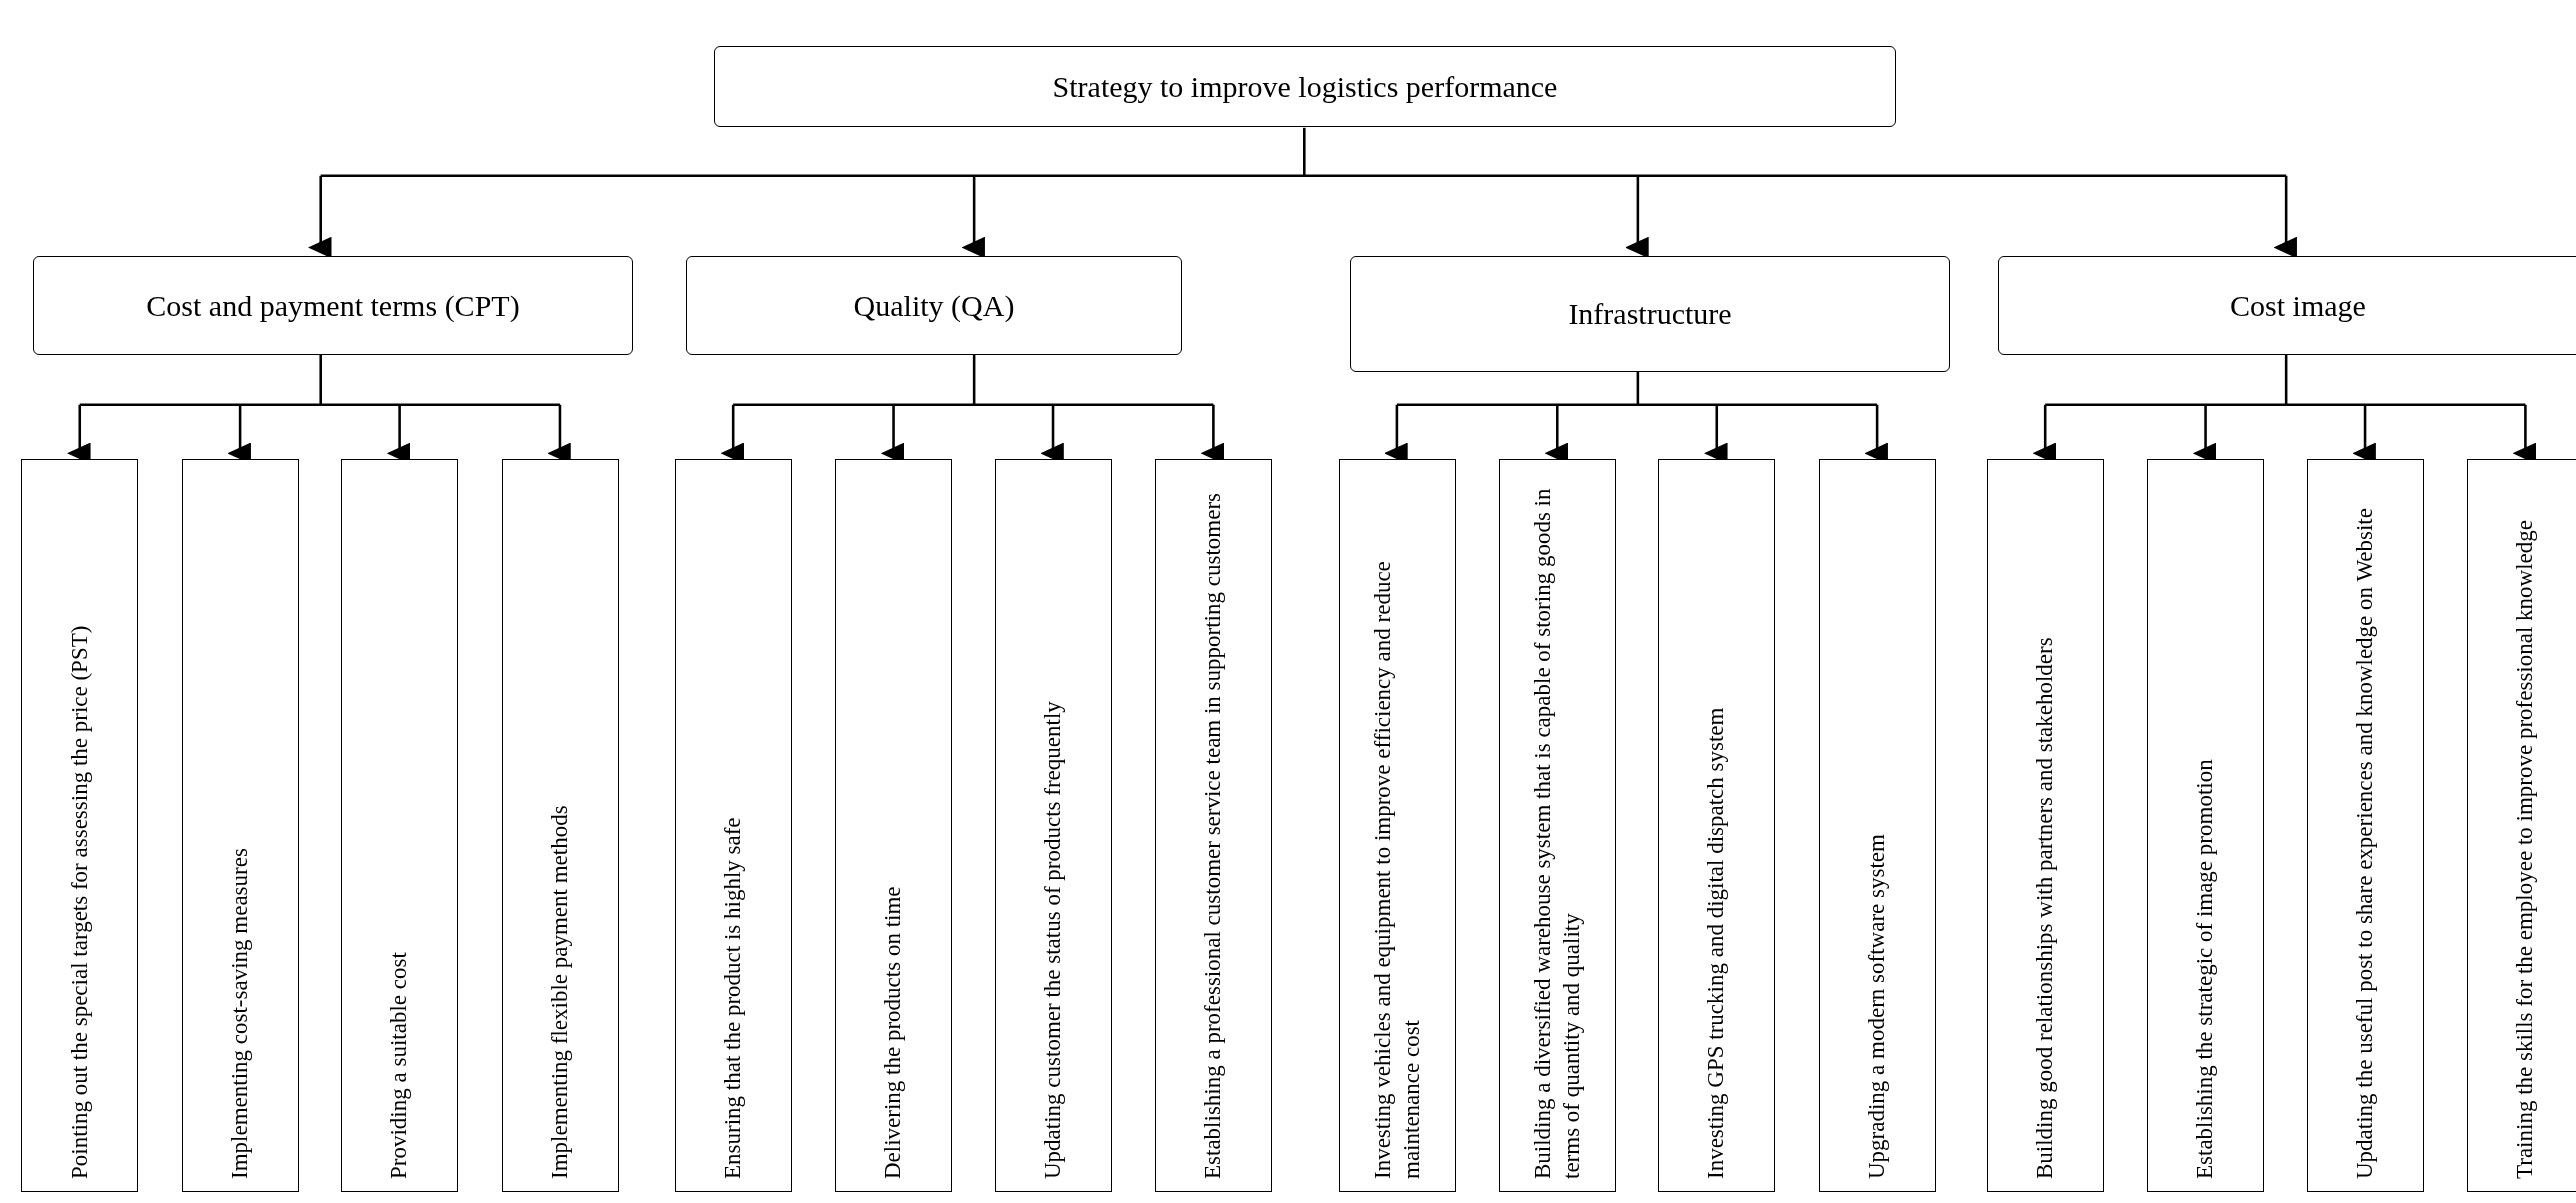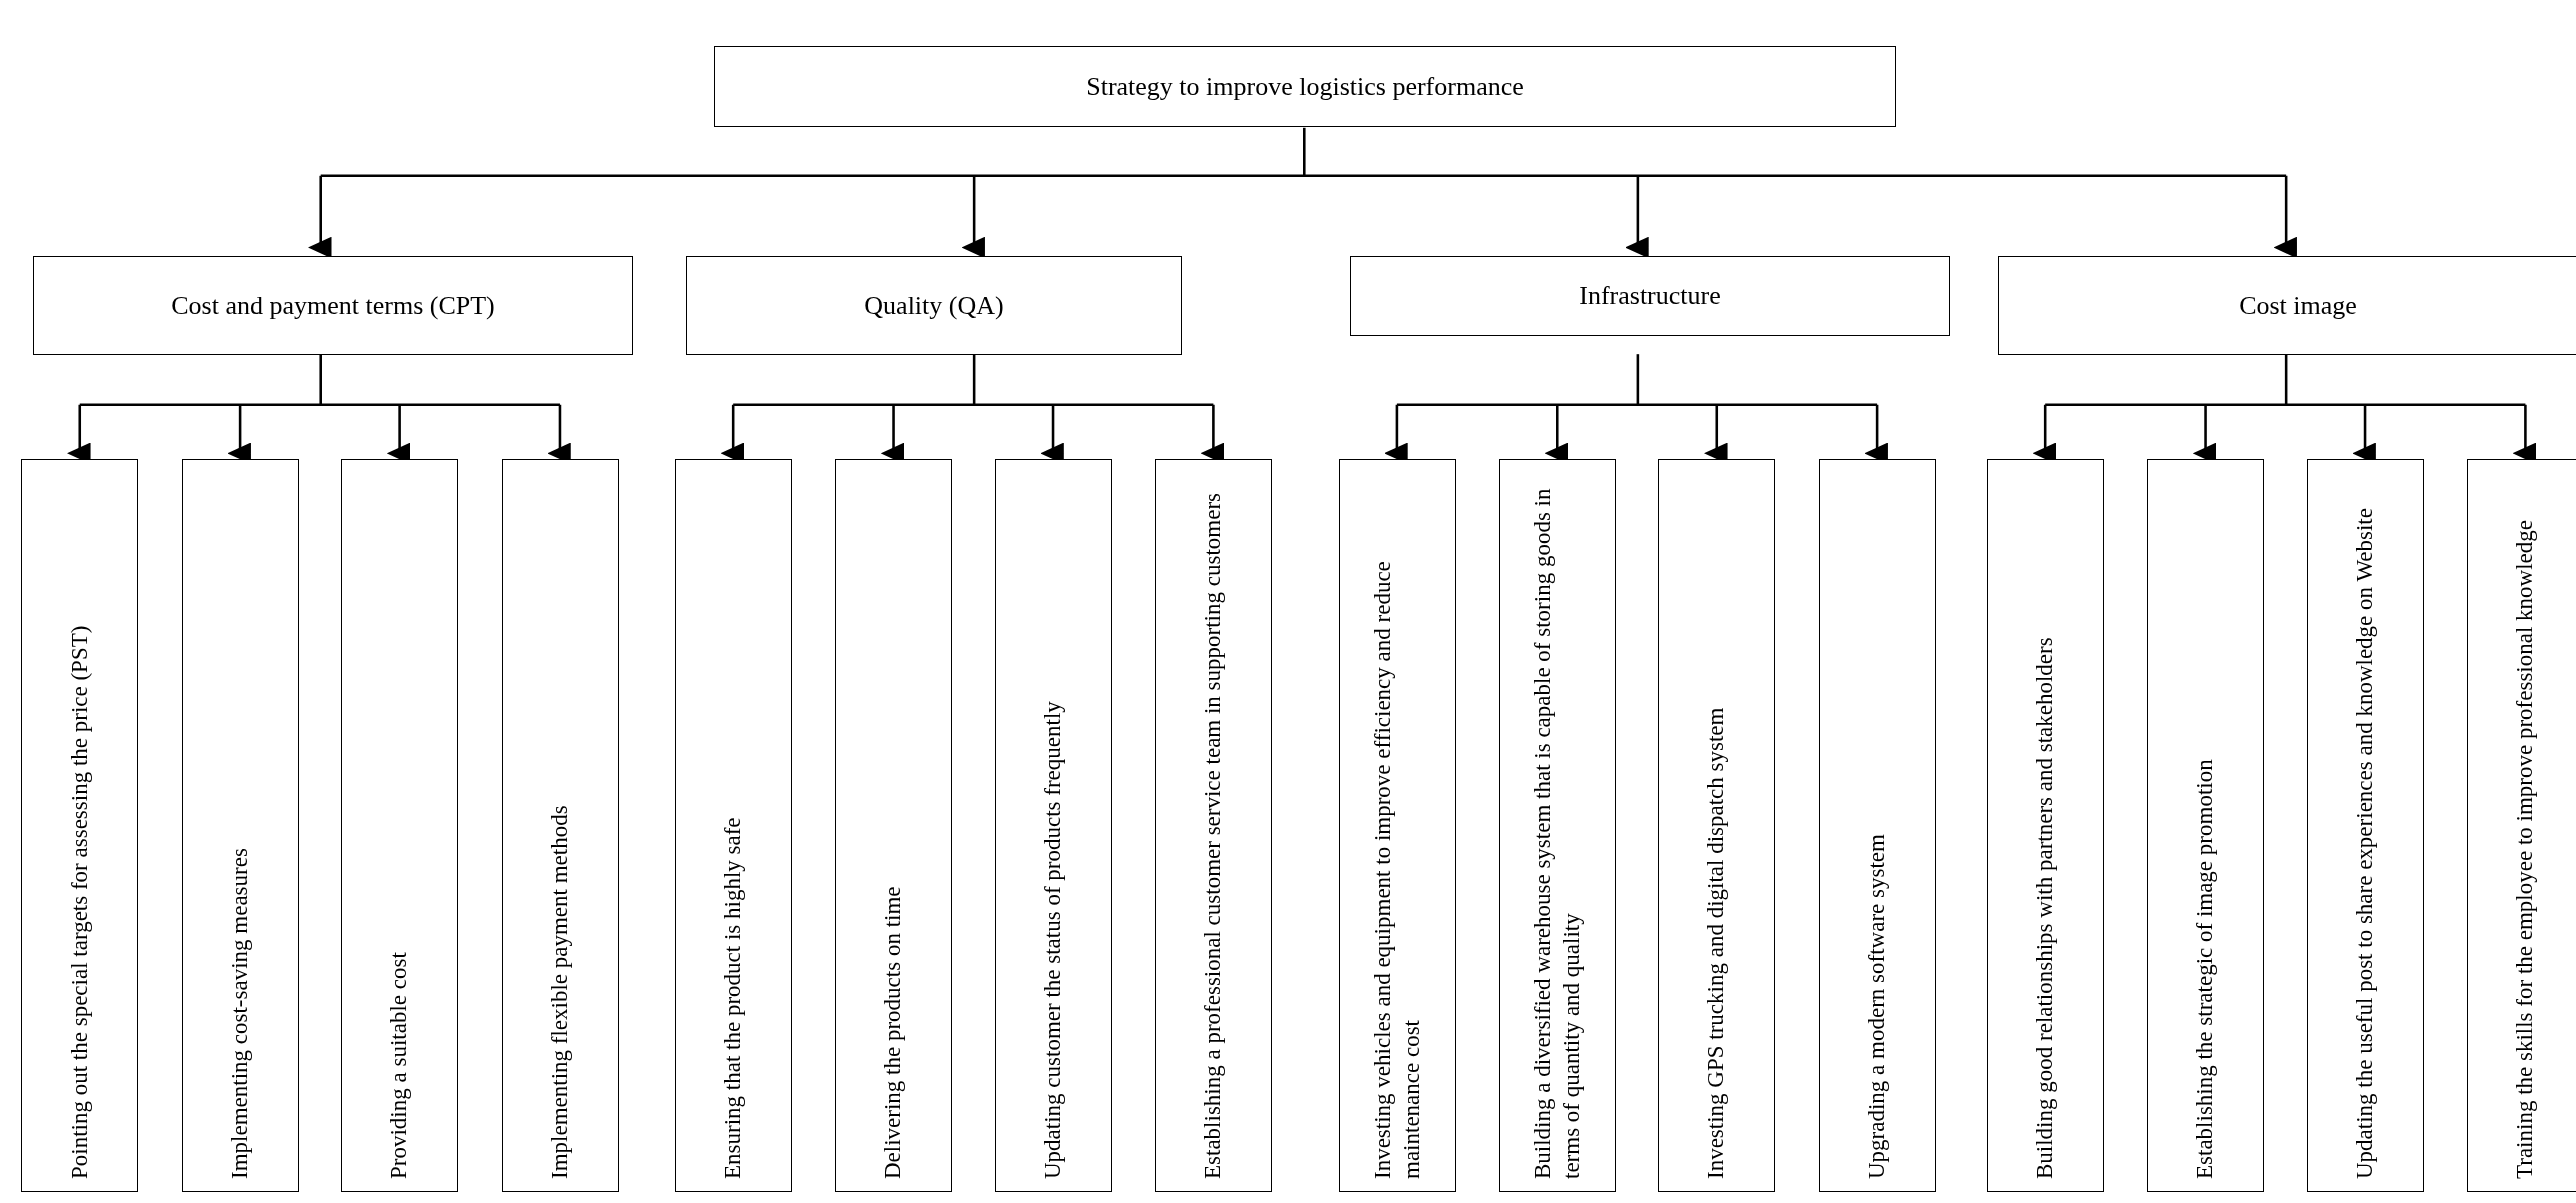--- a/index.html
+++ b/index.html
@@ -29,24 +29,25 @@
   .node {
     position: absolute;
     box-sizing: border-box;
     border: 1.7px solid #000000;
     background: #ffffff;
     display: flex;
     align-items: center;
     justify-content: center;
   }
   .node.root, .node.level2 {
-    font-size: 26px;
+    font-size: 30px;
     line-height: 1.2;
     text-align: center;
     padding: 3.4px 8.6px;
+    border-radius: 6px;
   }
   .node.leaf {
     align-items: flex-start;
     justify-content: center;
     padding: 0;
   }
   .leaf-text {
     writing-mode: vertical-rl;
     transform: rotate(180deg);
     font-size: 23px;
@@ -123,21 +124,21 @@
   <div class="node root" style="left:714px; top:46px; width:1182px; height:81px;">
     <span class="label">Strategy to improve logistics performance</span>
   </div>
 
   <div class="node level2" style="left:33px; top:256px; width:600px; height:99px;">
     <span class="label">Cost and payment terms (CPT)</span>
   </div>
   <div class="node level2" style="left:686px; top:256px; width:496px; height:99px;">
     <span class="label">Quality (QA)</span>
   </div>
-  <div class="node level2" style="left:1350px; top:256px; width:600px; height:80px;">
+  <div class="node level2" style="left:1350px; top:256px; width:600px; height:116px;">
     <span class="label">Infrastructure</span>
   </div>
   <div class="node level2" style="left:1998px; top:256px; width:600px; height:99px;">
     <span class="label">Cost image</span>
   </div>
 
   <div class="node leaf" style="left:21.4px; top:459px; width:117px; height:733px;">
     <span class="leaf-text">Pointing out the special targets for assessing the price (PST)</span>
   </div>
   <div class="node leaf" style="left:182px; top:459px; width:117px; height:733px;">

